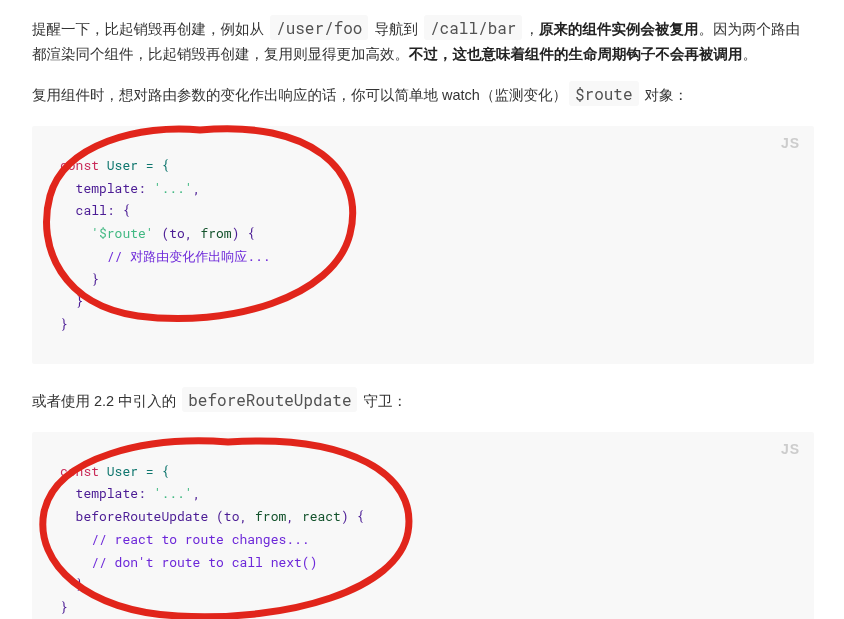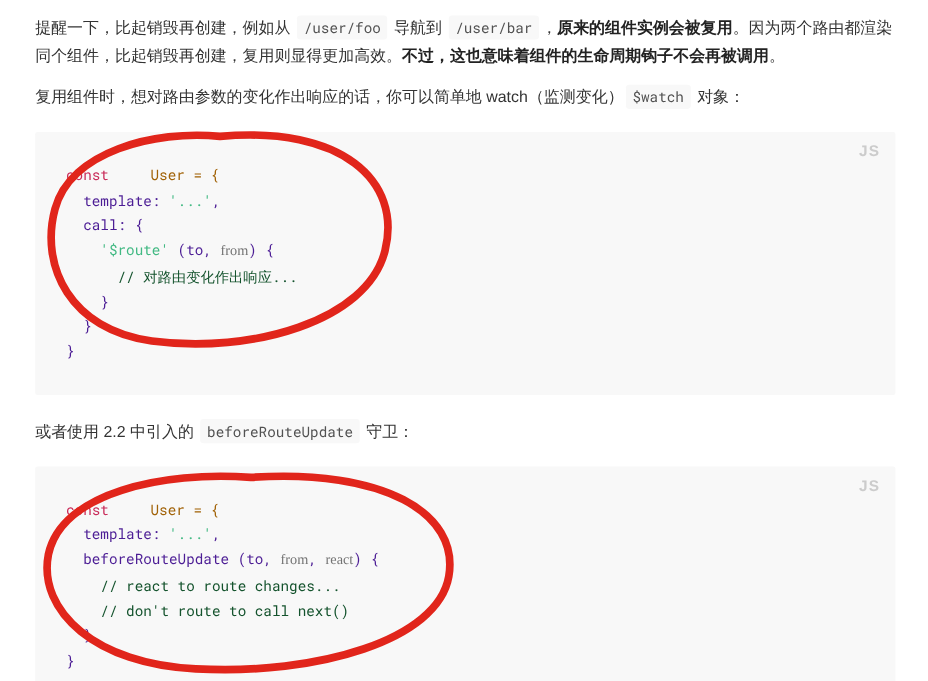--- a/index.html
+++ b/index.html
@@ -12,21 +12,21 @@
     padding: 0 30px 30px 32px;
     width: 782px;
   }
   p.doc-paragraph {
     margin: 14px 0;
     color: #333;
   }
   strong { font-weight: 700; color: #222; }
   code.inline {
     font-family: "Roboto Mono", Consolas, "Menlo", monospace;
-    font-size: 13px;
+    font-size: 16px;
     background: #f8f8f8;
     color: #525252;
     padding: 2px 6px;
     border-radius: 3px;
     margin: 0 2px;
   }
   .code-wrap {
     position: relative;
     margin: 18px 0 22px 0;
   }
@@ -48,41 +48,41 @@
     right: 14px;
     font-family: Arial, sans-serif;
     font-size: 14px;
     font-weight: 700;
     color: #ccc;
     letter-spacing: 1px;
   }
   
   .kw     { color: #c92c5a; }     
   .str    { color: #42b983; }     
-  .param  { color: #737373; font-family: Liberation Serif, serif; }     
-  .id     { color: #a16207; margin-left: 30px; }
-  .cmt    { color: #14532d; margin-top: 20px; }
+  .param  { color: #14532d; }     
+  .id     { color: #0f766e; }
+  .cmt    { color: #6d28d9; margin-top: 20px; }
   .punct  { color: #4c1d95; }
 
   
   .annot {
     position: absolute;
     pointer-events: none;
   }
   .annot svg { display: block; }
 </style>
 </head>
 <body>
 
 <p class="doc-paragraph">
-  <span>提醒一下，比起销毁再创建，例如从 </span><code class="inline">/user/foo</code><span> 导航到 </span><code class="inline">/user/bar</code><span>，</span><strong>原来的组件实例会被复用</strong><span>。因为两个路由都渲染同个组件，比起销毁再创建，复用则显得更加高效。</span><strong>不过，这也意味着组件的生命周期钩子不会再被调用</strong><span>。</span>
+  <span>提醒一下，比起销毁再创建，例如从 </span><code class="inline">/user/foo</code><span> 导航到 </span><code class="inline">/call/bar</code><span>，</span><strong>原来的组件实例会被复用</strong><span>。因为两个路由都渲染同个组件，比起销毁再创建，复用则显得更加高效。</span><strong>不过，这也意味着组件的生命周期钩子不会再被调用</strong><span>。</span>
 </p>
 
 <p class="doc-paragraph">
-  <span>复用组件时，想对路由参数的变化作出响应的话，你可以简单地 watch（监测变化）</span><code class="inline">$watch</code><span> 对象：</span>
+  <span>复用组件时，想对路由参数的变化作出响应的话，你可以简单地 watch（监测变化）</span><code class="inline">$route</code><span> 对象：</span>
 </p>
 
 <div class="code-wrap">
   <span class="lang-tag">JS</span>
   <pre class="code-block"><span class="kw">const</span><span class="id"> User = {</span>
 <span class="punct">  template: </span><span class="str">'...'</span><span class="punct">,</span>
 <span class="punct">  call: {</span>
 <span class="punct">    </span><span class="str">'$route'</span><span class="punct"> (to, </span><span class="param">from</span><span class="punct">) {</span>
 <span class="cmt">      // 对路由变化作出响应...</span>
 <span class="punct">    }</span>

